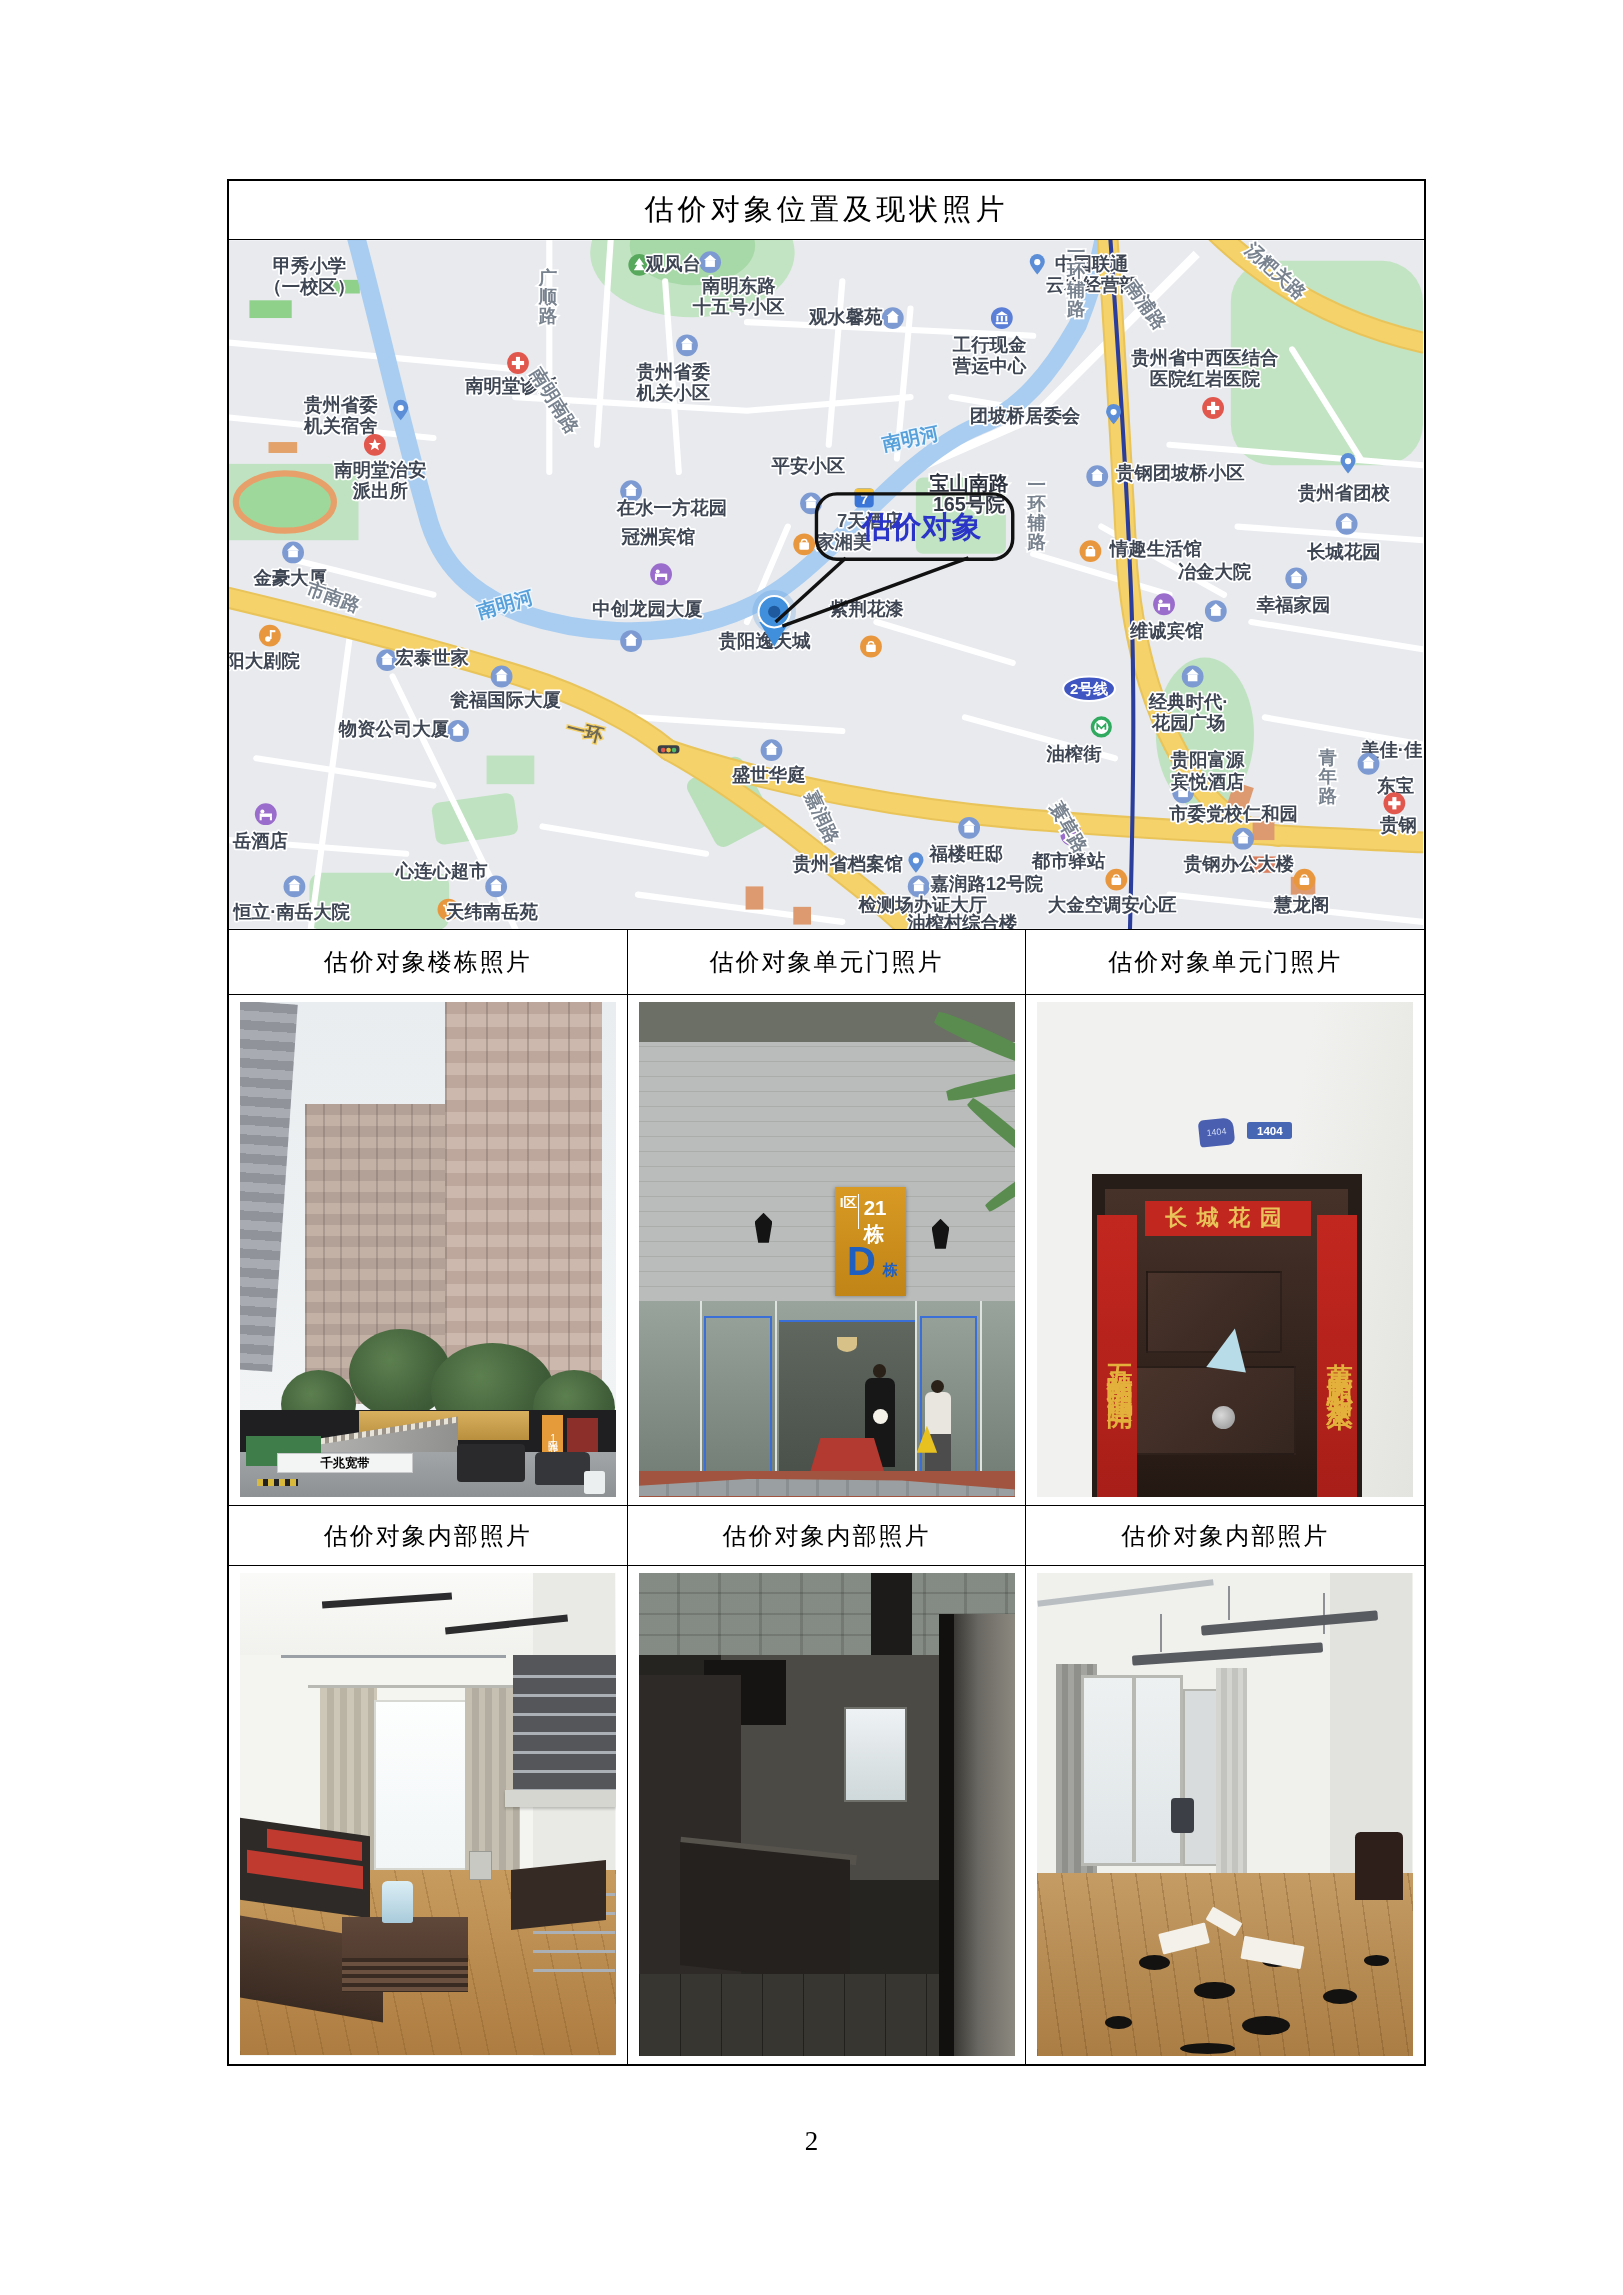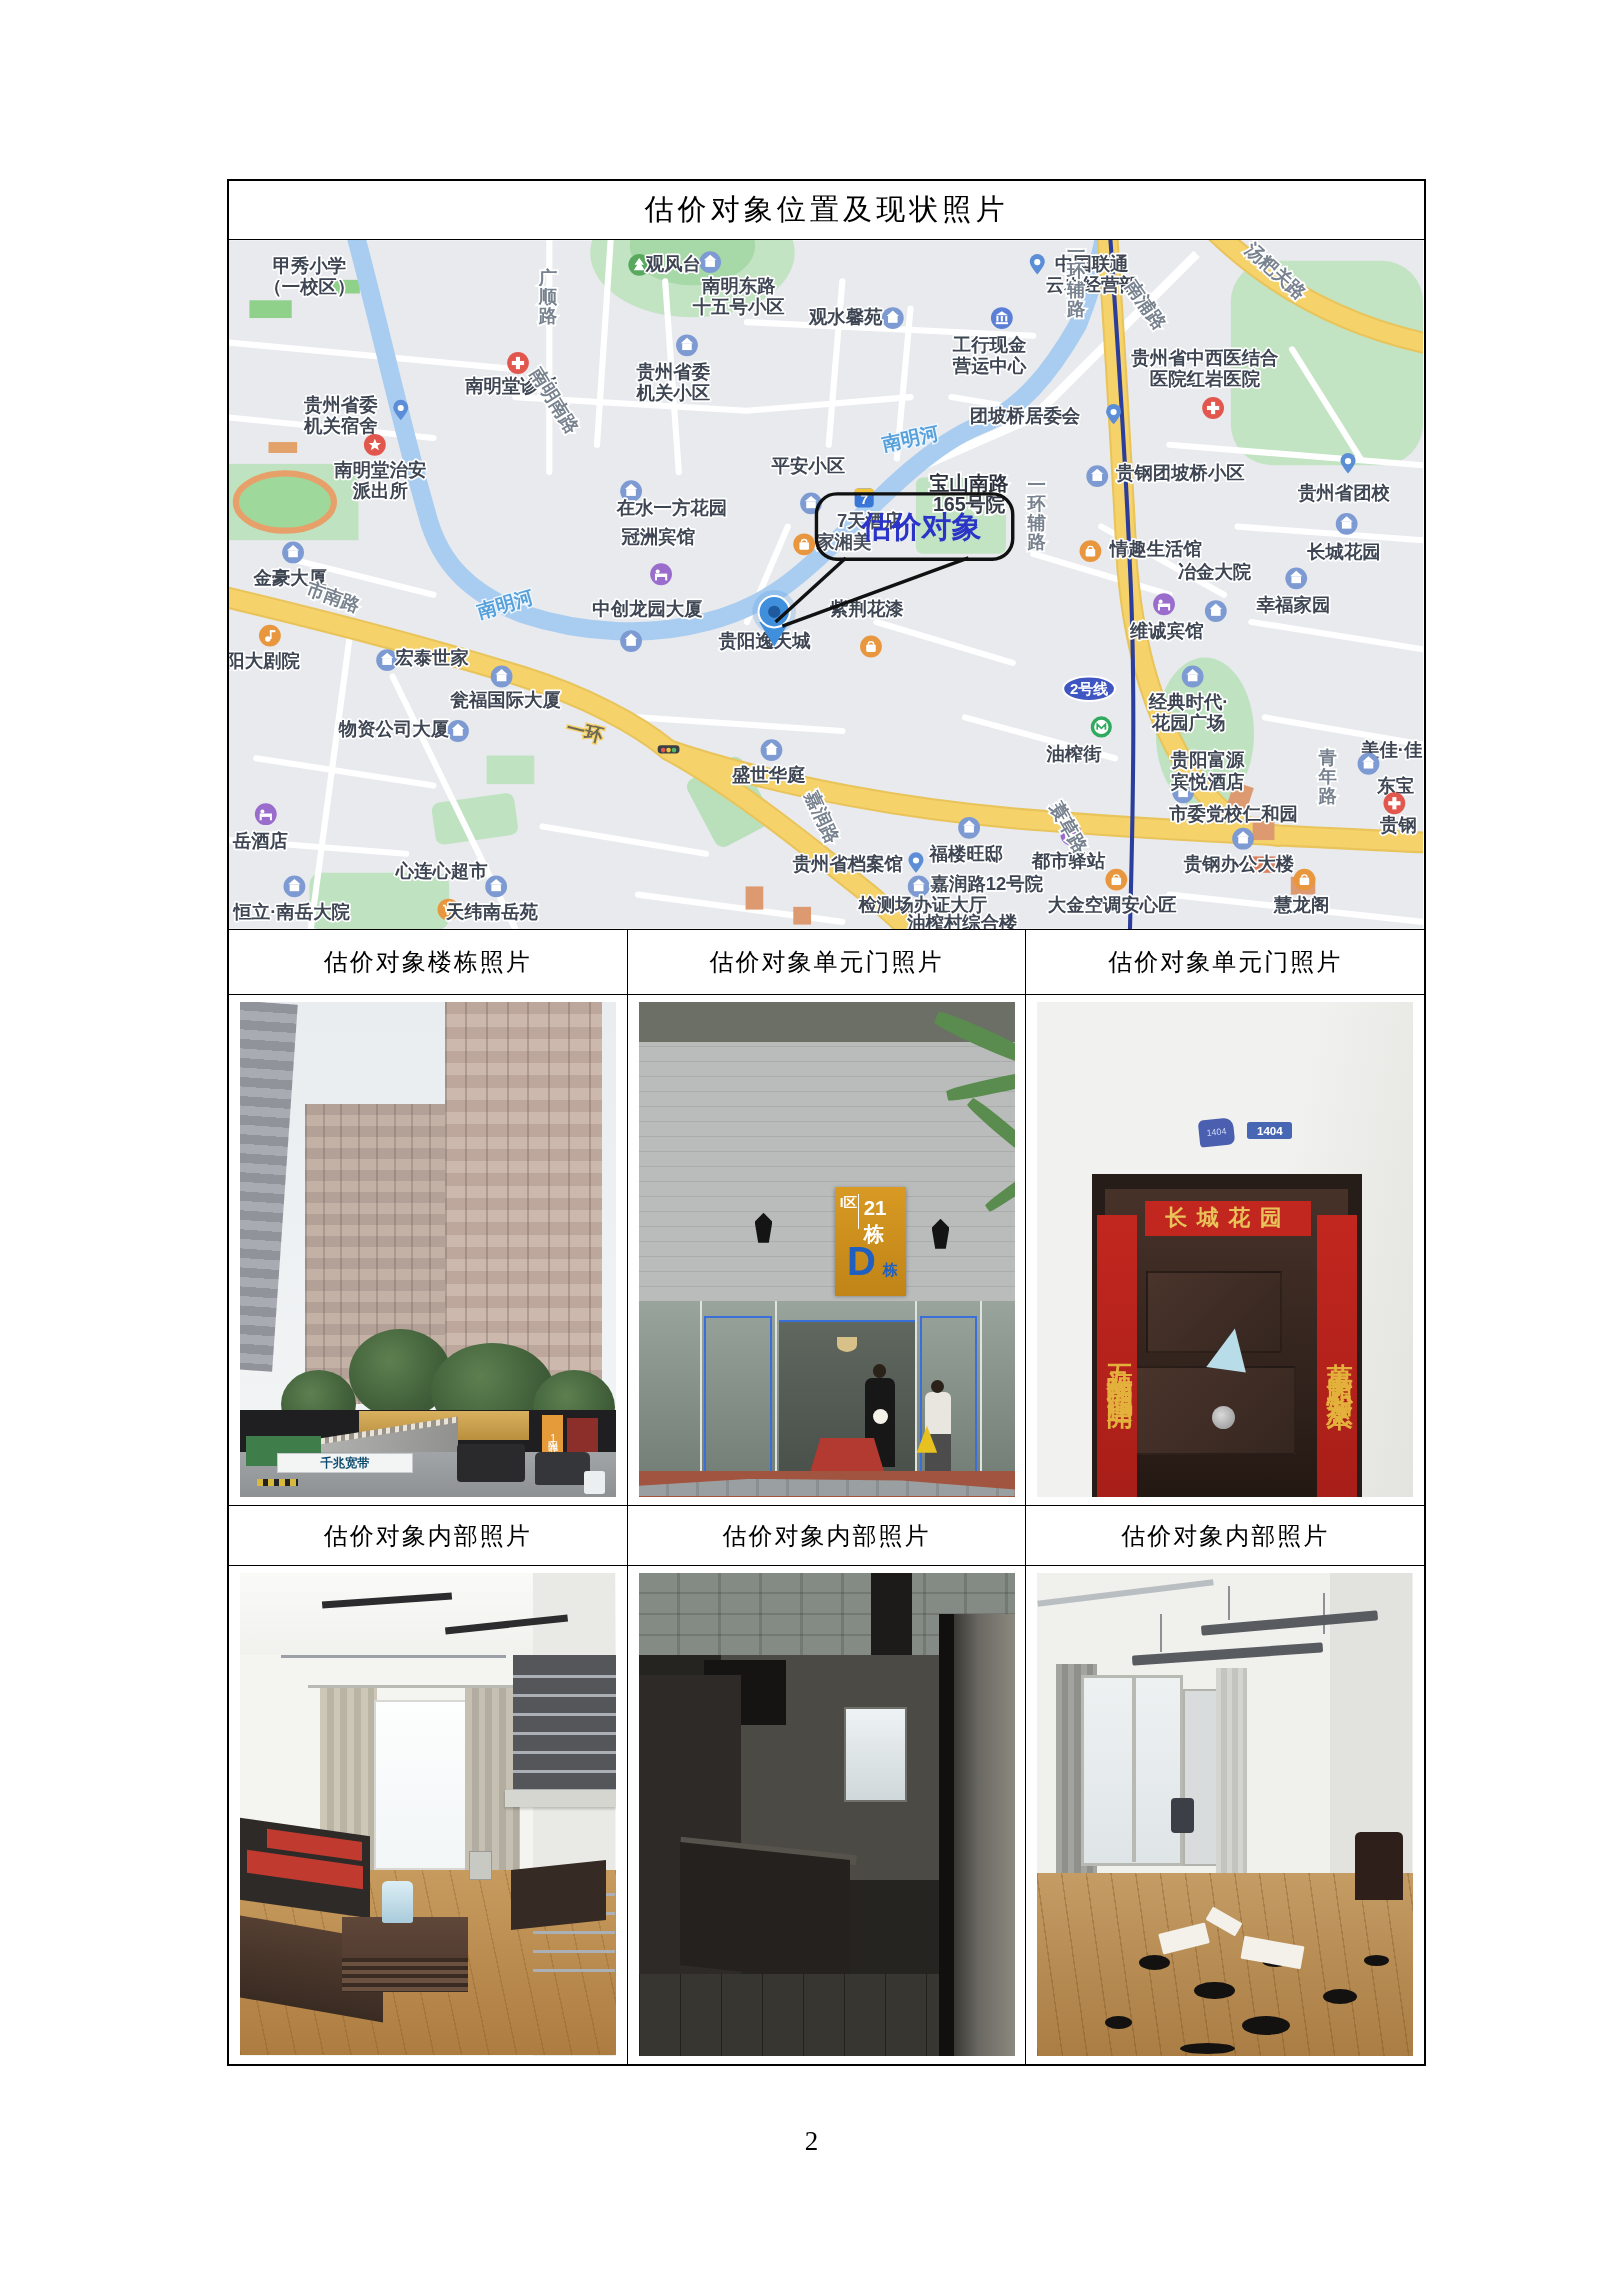--- a/index.html
+++ b/index.html
@@ -42,21 +42,21 @@
   .p1 .twR{left:205px;top:0;width:157px;height:423px;background:repeating-linear-gradient(#bda79c 0 12.3px,#cdb8ad 12.3px 24.5px);}
   .p1 .twR:after{content:"";position:absolute;inset:0;background:repeating-linear-gradient(90deg,rgba(90,80,75,.28) 0 2px,transparent 2px 20.5px);}
   .p1 .tree{border-radius:50%;background:radial-gradient(circle at 40% 35%,#5d8050,#3c5a36 70%);}
   .p1 .podium{left:0;top:408px;width:376px;height:44px;background:#1f1f22;}
   .p1 .gold{left:119px;top:409px;width:170px;height:29px;background:linear-gradient(#d8b05e,#b98f3e);}
   .p1 .obanner{left:302px;top:413px;width:20.5px;height:70px;background:#e59b3a;color:#fff;font-size:10.2px;writing-mode:vertical-rl;text-orientation:upright;text-align:center;line-height:20.5px;}
   .p1 .rsign{left:327px;top:416px;width:31px;height:35px;background:#8c2f2a;}
   .p1 .stair{left:48px;top:434px;width:170px;height:41px;background:linear-gradient(100deg,#b9b9b7,#8f8f8d);transform:skewY(-9deg);}
   .p1 .balu{left:48px;top:428px;width:170px;height:8.2px;background:repeating-linear-gradient(90deg,#e8e4da 0 4.1px,#9a948a 4.1px 8.2px);transform:skewY(-9deg);}
   .p1 .street{left:0;top:450px;width:376px;height:45px;background:linear-gradient(#a2a5a8,#8e9194);}
-  .p1 .wbanner{left:37px;top:451px;width:136px;height:20.5px;background:#f3f4f4;border:0.7px solid #c7c9cb;color:#0c4a6e;font-size:12.3px;font-weight:bold;text-align:center;line-height:19px;}
+  .p1 .wbanner{left:37px;top:451px;width:136px;height:20.5px;background:#f3f4f4;border:0.7px solid #c7c9cb;color:#000000;font-size:12.3px;font-weight:bold;text-align:center;line-height:19px;}
   .p1 .gshop{left:5.5px;top:434px;width:75px;height:30px;background:#3f7d4a;}
   .p1 .van{left:217px;top:442px;width:68px;height:38px;background:#2a2a2d;border-radius:4.1px;}
   .p1 .moto{left:295px;top:450px;width:55px;height:33px;background:#35363a;border-radius:5.5px 5.5px 2.7px 2.7px;}
   .p1 .bump{left:17px;top:477px;width:41px;height:6.8px;background:repeating-linear-gradient(90deg,#d9b93c 0 5.5px,#222 5.5px 11px);}
   .p1 .chair{left:344px;top:469px;width:20.5px;height:23px;background:#eceff0;border-radius:2.7px;}
 
   
   .p2 .wall{left:0;top:0;width:376px;height:299px;background:repeating-linear-gradient(#b9bcba 0 13.6px,#aaada9 13.6px 15px);}
   .p2 .topband{left:0;top:0;width:376px;height:40px;background:#6c6f66;}
   .p2 .lamp{width:17.7px;height:30px;background:#141414;clip-path:polygon(50% 0,100% 30%,80% 100%,20% 100%,0 30%);}

